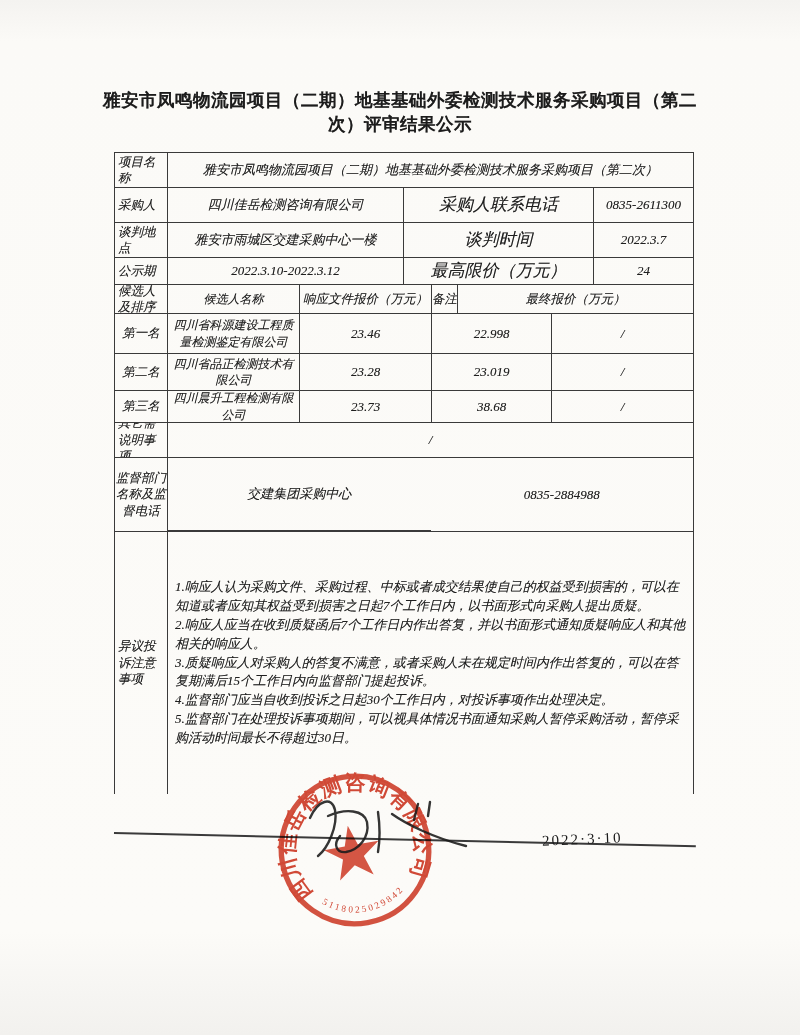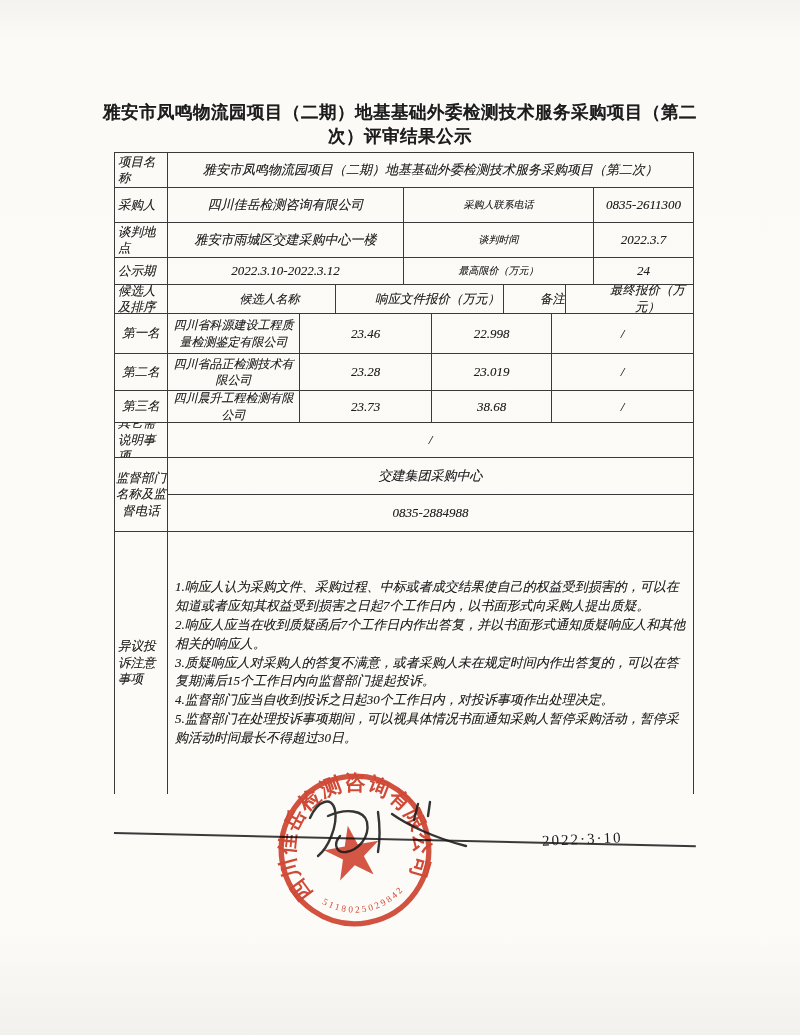--- a/index.html
+++ b/index.html
@@ -4,21 +4,21 @@
 <style>
   html,body{margin:0;padding:0;}
   body{
     width:800px;height:1035px;overflow:hidden;
     background:linear-gradient(180deg,#f4f3f0 0%,#fbfaf7 4%,#fcfbf8 90%,#f2f1ee 100%);
     font-family:"Liberation Serif","DejaVu Serif",serif;
     color:#222;
   }
   .sheet{position:relative;width:800px;height:1035px;}
   .title{
-    position:absolute;top:100px;left:88px;width:624px;
+    position:absolute;top:88px;left:88px;width:624px;
     text-align:center;font-size:17.5px;font-weight:bold;line-height:24px;
     letter-spacing:.5px;color:#1c1c1c;
     text-shadow:0 0 .5px rgba(30,30,30,.5);
   }
   .doc-table{
     position:absolute;left:114px;top:152px;width:580px;
     border:1.6px solid #3a3a3a;border-bottom:none;box-sizing:border-box;
     font-size:13px;color:#1f1f1f;
     text-shadow:0 0 .4px rgba(40,40,40,.45);
     font-style:italic;
@@ -29,27 +29,27 @@
     display:flex;align-items:center;justify-content:center;
     border-right:1.5px solid #3a3a3a;box-sizing:border-box;
     text-align:center;line-height:1.35;overflow:hidden;
   }
   .cell:last-child{border-right:none;flex:1;}
   .lab{
     width:53px;font-size:12.5px;justify-content:flex-start;text-align:left;
     padding:1px 1px 1px 3px;line-height:1.32;
   }
   .lab.center{justify-content:center;text-align:center;padding:1px;}
-  .c2{width:236px;}  .c3{width:190px;font-size:10px;}
+  .c2{width:236px;}  .c3{width:190px;font-size:17px;}
   .n2{width:132px;font-size:12px;padding:0 1px;}
   .n3{width:132px;}  .n4{width:120px;}
   .r1{height:35px;} .r2{height:35px;} .r3{height:35px;} .r4{height:27px;}
-  .r5{height:29px;font-size:12.5px;gap:36px;} .r6{height:40px;} .r7{height:37px;} .r8{height:32px;}
+  .r5{height:29px;font-size:12.5px;} .r6{height:40px;} .r7{height:37px;} .r8{height:32px;}
   .r9{height:35px;} .r10{height:74px;} .r11{height:262px;} .r12{height:40px;}
-  .sup-col{flex:1;display:flex;flex-direction:column;text-align:right;}
+  .sup-col{flex:1;display:flex;flex-direction:row;text-align:right;}
   .sup-sub{flex:1;display:flex;align-items:center;justify-content:center;}
   .sup-sub.first{border-bottom:1.5px solid #3a3a3a;}
   .obj{
     flex:1;display:flex;flex-direction:column;justify-content:center;
     padding:0 6px 0 7px;font-size:13px;line-height:1.45;text-align:left;
   }
   .obj div{text-align:left;}
   .sign-cell{flex:1;display:flex;align-items:center;justify-content:flex-start;
     padding-left:5px;font-size:13px;}
   .bottom-line{

